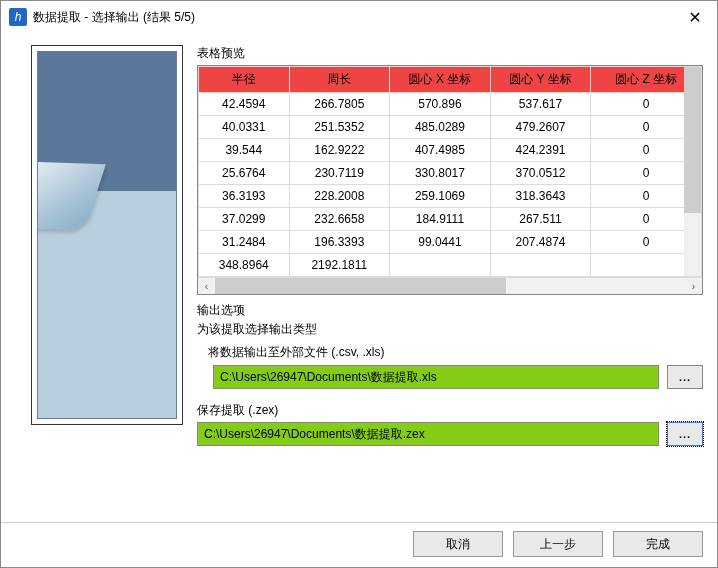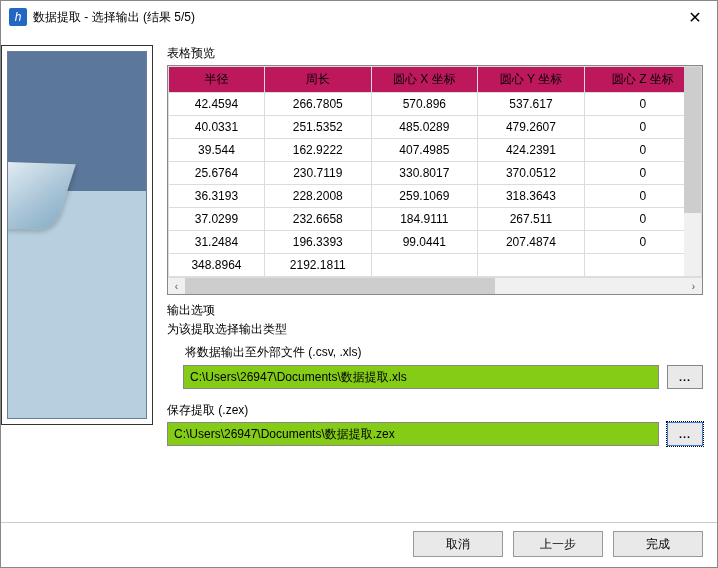--- a/index.html
+++ b/index.html
@@ -3,48 +3,48 @@
 <meta charset="utf-8">
 <style>
 * { box-sizing: border-box; margin: 0; padding: 0; font-family: "Microsoft YaHei", "Segoe UI", sans-serif; }
 body { background: #fff; font-size: 12px; }
 .window { width: 718px; height: 568px; border: 1px solid #888; display: flex; flex-direction: column; }
 .titlebar { height: 32px; display: flex; align-items: center; padding: 0 0 0 8px; background: #fff; }
 .titlebar-icon { width: 18px; height: 18px; background: #2268c3; color: #fff; display: flex; align-items: center; justify-content: center; font-style: italic; font-size: 12px; margin-right: 6px; border-radius: 2px; }
 .titlebar-title { flex: 1; font-size: 12px; }
 .titlebar-close { width: 44px; height: 32px; display: flex; align-items: center; justify-content: center; font-size: 16px; cursor: pointer; }
 
-.body { flex: 1; display: flex; padding: 12px 14px 8px 0; gap: 14px; overflow: hidden; }
+.body { flex: 1; display: flex; padding: 12px 14px 8px 30px; gap: 14px; overflow: hidden; }
 .preview-col { width: 152px; display: flex; }
 .preview-frame { width: 152px; height: 380px; border: 1px solid #333; padding: 5px; background: #fff; }
 .preview-inner { width: 100%; height: 100%; border: 1px solid #6b7d9a; position: relative; overflow: hidden; background: #b7cfde; }
 .preview-top { position: absolute; top: 0; left: 0; right: 0; height: 38%; background: #5b7799; }
 .preview-fold { position: absolute; top: 30%; left: -8%; width: 68px; height: 68px; background: linear-gradient(135deg, #e2ecf3 0%, #a9c4d6 60%, #89afc6 100%); transform: rotate(8deg) skew(-10deg, -6deg); border-radius: 0 0 18px 0; box-shadow: 2px 3px 4px rgba(0,0,0,.18); }
 
 .right-col { flex: 1; display: flex; flex-direction: column; gap: 7px; min-width: 0; }
 .group-label { font-size: 12px; margin-bottom: 3px; }
 .table-box { border: 1px solid #888; position: relative; }
 .table-wrap { overflow: hidden; }
 table { border-collapse: collapse; width: 100%; table-layout: fixed; }
 th, td { border: 1px solid #dcdcdc; padding: 4px 6px; font-size: 12px; text-align: center; height: 22px; white-space: nowrap; overflow: hidden; }
-th { background: #be185d; font-weight: normal; }
+th { background: #ef4444; font-weight: normal; }
 thead tr { border-bottom: 1px solid #bbb; }
 td.blank { background: #fff; }
 .scroll-v { position: absolute; top: 1px; right: 1px; width: 17px; bottom: 18px; background: #f0f0f0; }
 .scroll-v-thumb { position: absolute; top: 0; left: 0; right: 0; height: 70%; background: #cdcdcd; }
 .scroll-h { height: 17px; background: #f0f0f0; display: flex; align-items: center; position: relative; border-top: 1px solid #dcdcdc; }
 .scroll-h-btn { width: 17px; height: 17px; display: flex; align-items: center; justify-content: center; font-size: 10px; color: #555; cursor: pointer; }
 .scroll-h-track { flex: 1; height: 100%; position: relative; }
 .scroll-h-thumb { position: absolute; top: 0; left: 0; width: 62%; height: 100%; background: #cdcdcd; }
 
 .output-lbl { font-size: 12px; }
 .output-sub { font-size: 12px; margin: 2px 0 6px 0; }
 .iconbtn-row { display: flex; align-items: center; gap: 10px; margin-left: 16px; margin-bottom: 8px; }
 .iconbtn { width: 34px; height: 30px; border: 1px solid #aaa; background: #f5f5f5; display: flex; align-items: center; justify-content: center; cursor: pointer; border-radius: 2px; }
-.ext-label { font-size: 12px; margin-left: 18px; margin-bottom: 4px; }
+.ext-label { font-size: 12px; margin-left: 11px; margin-bottom: 4px; }
 .path-row { display: flex; gap: 8px; margin-left: 16px; align-items: center; }
 .path-input { flex: 1; height: 24px; border: 1px solid #888; padding: 2px 6px; font-size: 12px; background: #84cc16; }
 .browse-btn { width: 36px; height: 24px; border: 1px solid #888; background: #e9e9e9; cursor: pointer; display: flex; align-items: center; justify-content: center; font-weight: bold; letter-spacing: 1px; font-size: 11px; }
 .browse-btn.focused { outline: 1px dotted #000; border-color: #3a7bd5; }
 .save-section { margin-top: 6px; }
 .save-path-row { display: flex; gap: 8px; align-items: flex-end; }
 
 .footer { border-top: 1px solid #ccc; padding: 8px 14px 10px 0; display: flex; justify-content: flex-end; gap: 10px; }
 .footer button { width: 90px; height: 26px; border: 1px solid #999; background: #e9e9e9; font-size: 12px; cursor: pointer; }
 

